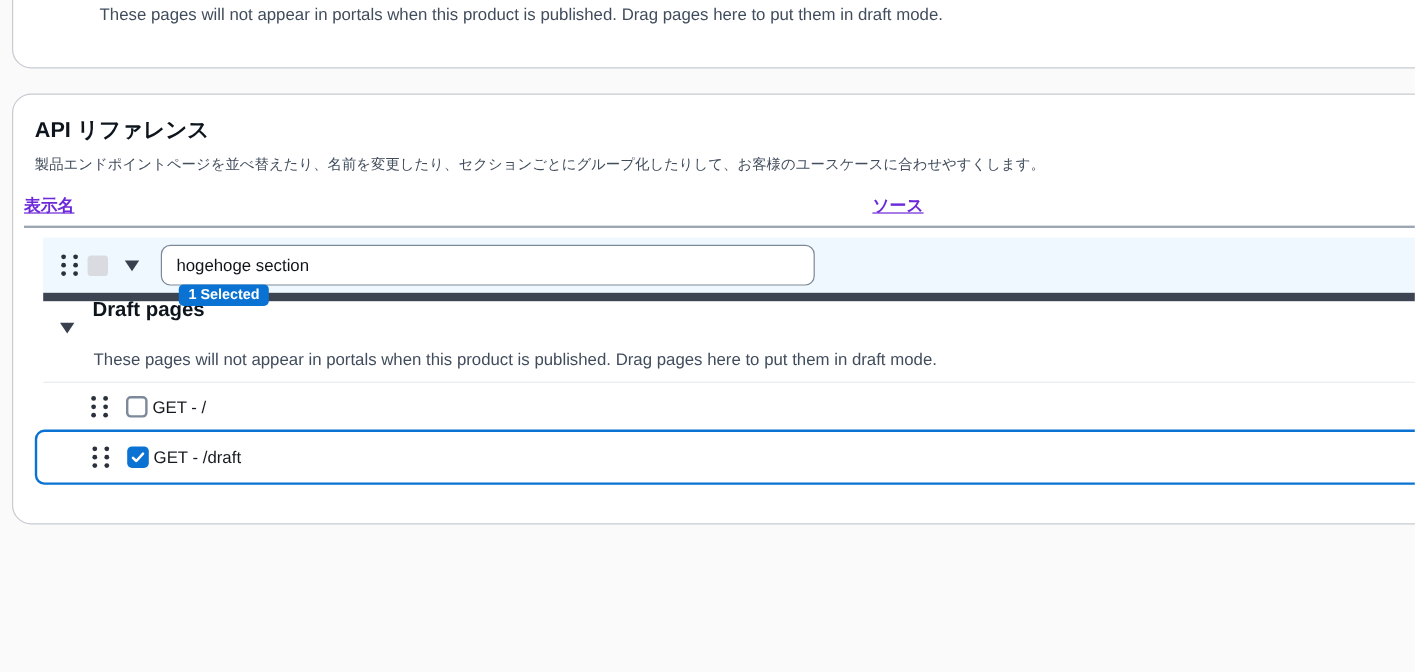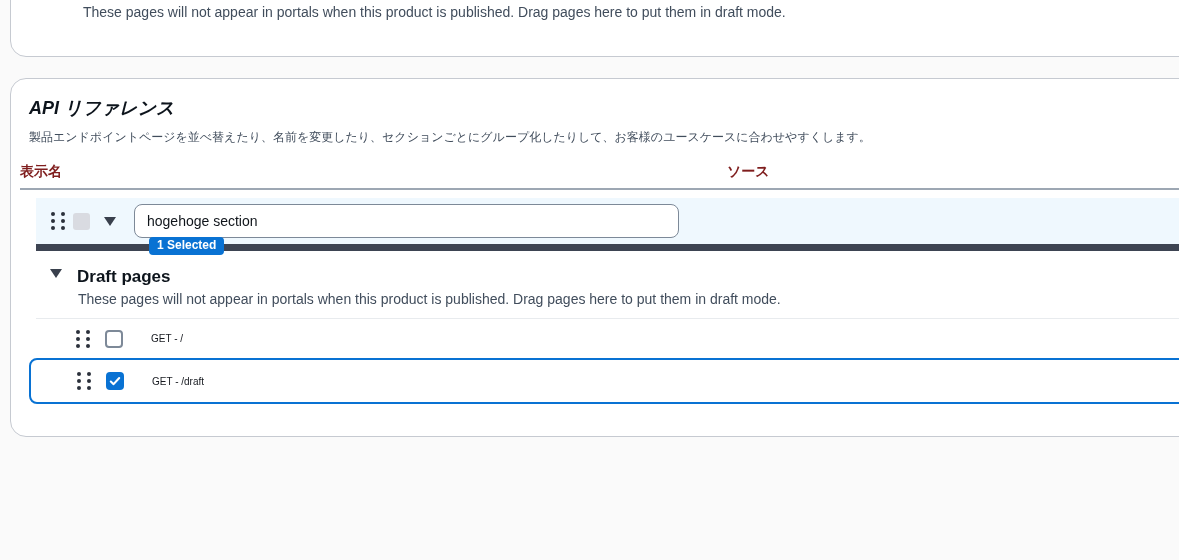--- a/index.html
+++ b/index.html
@@ -12,24 +12,24 @@
   .card{
     position:absolute;background:#fff;border:1px solid #c6cad1;border-radius:16px;
     box-sizing:border-box;
   }
   .top-card{left:10px;top:-44px;width:1210px;height:101px;}
   .top-card .note{
     position:absolute;left:72px;top:46px;font-size:14px;color:#414d5c;line-height:18px;
   }
   .main-card{left:10px;top:78px;width:1210px;height:359px;overflow:visible;}
 
-  .card-title{position:absolute;left:18px;top:17px;font-size:18px;font-weight:700;color:#0d141c;font-style:italic;}
+  .card-title{position:absolute;left:18px;top:17px;font-size:18px;font-weight:700;color:#0d141c;}
   .card-desc{position:absolute;left:18px;top:50px;font-size:12px;color:#414d5c;}
 
-  .th{position:absolute;top:84px;font-size:14px;font-weight:700;color:#7f1d1d;}
+  .th{position:absolute;top:84px;font-size:14px;font-weight:700;color:#6d28d9;text-decoration:underline;}
   .th-display{left:9px;}
   .th-source{left:684px;margin-left:32px;}
   .header-line{position:absolute;left:9px;right:0;top:109px;height:2px;background:#9da7b3;}
 
   .section-row{
     position:absolute;left:25px;right:0;top:119px;height:46px;background:#eff8fe;
     display:flex;align-items:center;
   }
   .drag-handle{
     display:grid;grid-template-columns:4px 4px;grid-auto-rows:4px;
@@ -53,35 +53,35 @@
     font-size:14px;color:#0f141a;padding:16px 12px;outline:none;flex:none;
   }
   .selected-badge{
     position:absolute;left:138px;top:158px;z-index:5;
     background:#0972d3;color:#fff;font-size:12px;font-weight:700;line-height:13px;
     padding:2px 8px 3px;border-radius:4px;white-space:nowrap;
   }
   .drop-bar{position:absolute;left:25px;right:0;top:165px;height:7px;background:#3d4452;z-index:2;}
 
   .draft-caret{position:absolute;left:39px;top:190px;}
-  .draft-title{position:absolute;left:66px;top:188px;font-size:17px;font-weight:700;color:#0d141c;}
+  .draft-title{position:absolute;left:66px;top:169px;font-size:17px;font-weight:700;color:#0d141c;}
   .draft-note{position:absolute;left:67px;top:212px;font-size:14px;color:#414d5c;}
 
   .divider{position:absolute;left:25px;right:0;top:239px;height:1px;background:#e8ebee;}
 
   .page-row{position:absolute;left:25px;right:0;top:240px;height:39px;display:flex;align-items:center;}
   .page-row .drag-handle{margin-left:40px;}
   .checkbox{
     width:18px;height:18px;box-sizing:border-box;margin-left:15px;flex:none;cursor:pointer;
     border:2px solid #7d8998;border-radius:4px;background:#fff;
   }
   .checkbox.checked{
     border:none;background:#0972d3;display:flex;align-items:center;justify-content:center;
   }
-  .row-label{margin-left:28px;font-size:10px;color:#16191f;}
+  .row-label{margin-left:4px;font-size:14px;color:#16191f;}
 
   .selected-row{
     position:absolute;left:18px;top:279px;height:46px;width:1205px;box-sizing:border-box;
     border:2px solid #0972d3;border-radius:8px;background:#fff;z-index:1;
     display:flex;align-items:center;
   }
   .selected-row .drag-handle{margin-left:46px;}
 </style>
 </head>
 <body>

